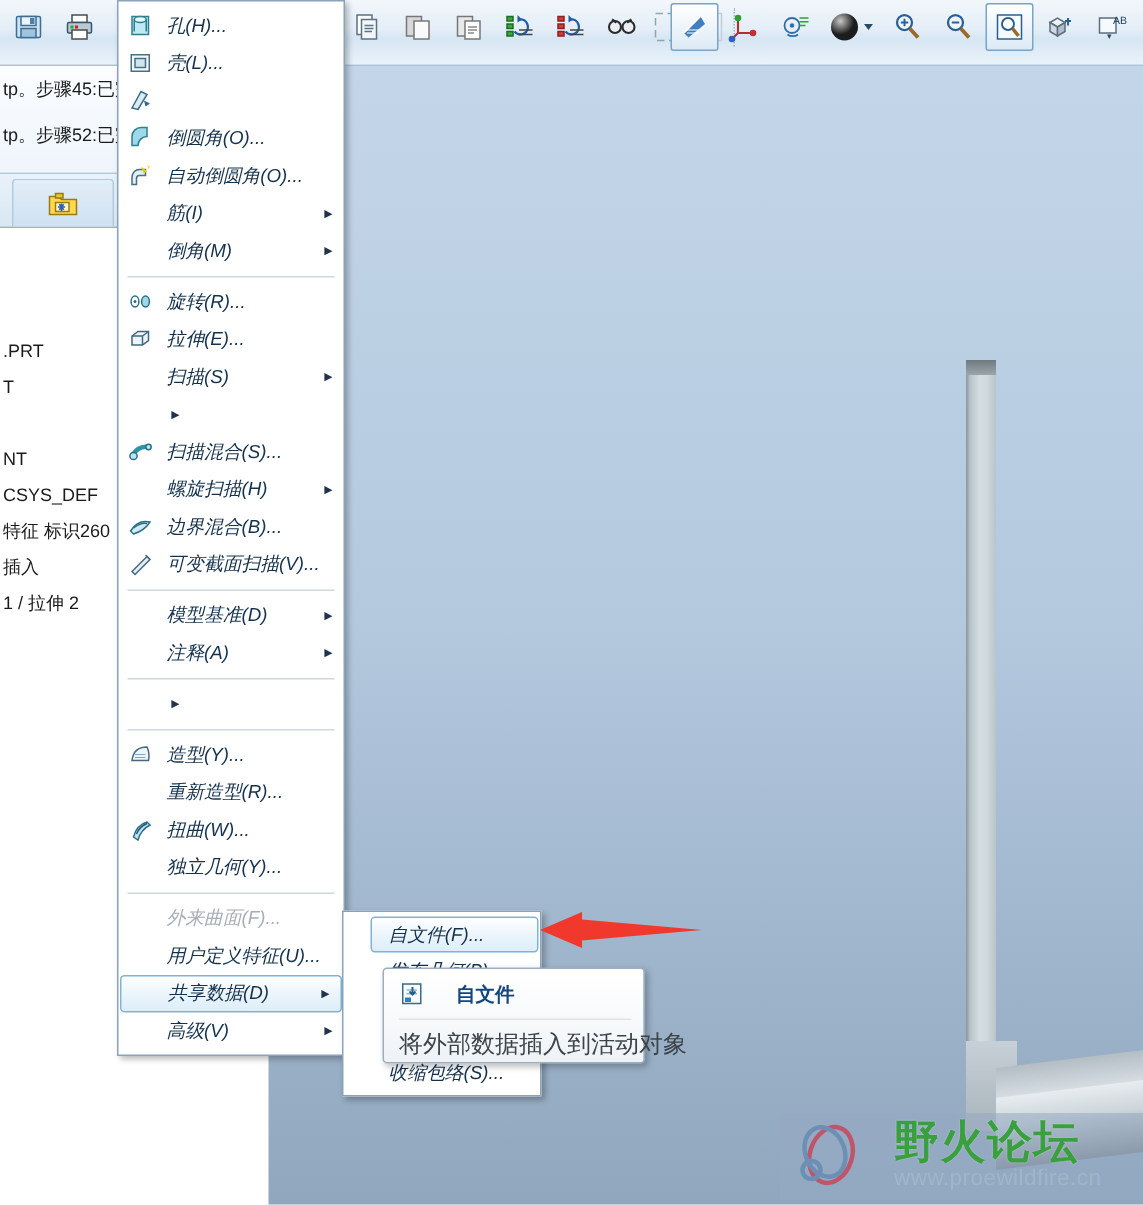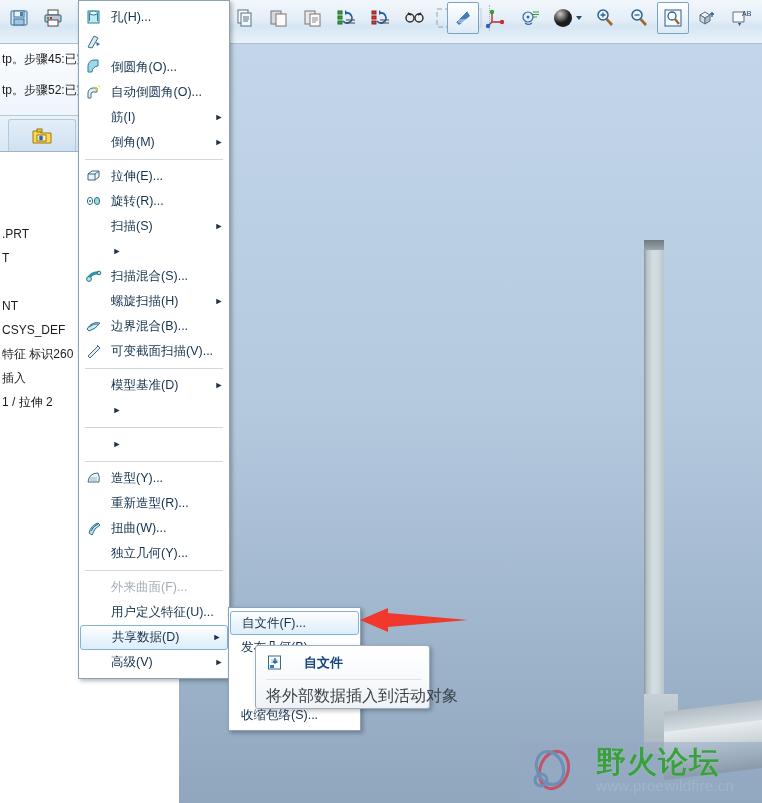--- a/index.html
+++ b/index.html
@@ -104,40 +104,40 @@
     padding:4px 0 3px 0;box-sizing:border-box;z-index:40;
   }
   .mi{
     position:relative;height:25px;line-height:25px;
     display:flex;align-items:center;padding:0 4px 0 6px;white-space:nowrap;
     font-size:12.5px;color:#14314d;box-sizing:border-box;
   }
   .mi .mi-ico{
     width:22px;height:18px;flex:0 0 auto;position:relative;margin-right:4px;
   }
-  .mi .mi-label{flex:1 1 auto;overflow:hidden;}
+  .mi .mi-label{flex:1 1 auto;overflow:hidden;font-style:italic;}
   .mi .mi-arrow{
     width:12px;flex:0 0 auto;text-align:center;font-size:9px;color:#20334a;
   }
   .mi.disabled{color:#a6aeb6;}
   .mi.hl{
     background:linear-gradient(to bottom,#ffffff 0%,#eaf4fb 55%,#ddeefa 100%);
     border:1px solid #7fb3d8;border-radius:3px;margin:0 1px;padding-left:5px;
     height:25px;
   }
   .msep{height:1px;background:#cdd8e1;margin:4px 6px 4px 6px;}
 
   
   #submenu{
     position:absolute;left:228px;top:607px;width:133px;
     background:#ffffff;border:1px solid #8ba3b8;
     box-shadow:2px 2px 4px rgba(0,0,0,.28);
     padding:3px 0 3px 0;box-sizing:border-box;z-index:50;
   }
-  #submenu .mi{height:24px;line-height:24px;padding-left:12px;}
+  #submenu .mi{height:24px;line-height:24px;padding-left:12px;margin-left:18px;}
   #submenu .mi.hl{padding-left:11px;}
 
   
   #tooltip{
     position:absolute;left:255px;top:645px;width:175px;height:64px;
     background:linear-gradient(to bottom,#ffffff 0%,#f7f9fb 60%,#eef2f6 100%);
     border:1px solid #9aaec0;border-radius:3px;
     box-shadow:2px 2px 4px rgba(0,0,0,.25);
     box-sizing:border-box;padding:7px 8px 0 10px;z-index:60;
   }
@@ -382,20 +382,30 @@
       <svg width="18" height="16" viewBox="0 0 18 16">
         <rect x="3" y="2" width="11" height="12" fill="#bfe9f3" stroke="#2e7f92"></rect>
         <ellipse cx="8.5" cy="4" rx="4" ry="2" fill="#e6fbff" stroke="#2e7f92"></ellipse>
         <path d="M4.5 4v8M12.5 4v8" stroke="#2e7f92"></path>
       </svg>
     </span>
     <span class="mi-label">孔(H)...</span>
     <span class="mi-arrow"></span>
   </div>
 
+  <div class="mi">
+    <span class="mi-ico">
+      <svg width="18" height="16" viewBox="0 0 18 16">
+        <rect x="2.5" y="2.5" width="12" height="11" fill="#f2f8fb" stroke="#4a6f82"></rect>
+        <rect x="5" y="5" width="7" height="6" fill="#cde6f0" stroke="#4a6f82"></rect>
+      </svg>
+    </span>
+    <span class="mi-label">壳(L)...</span>
+    <span class="mi-arrow"></span>
+  </div>
 
   <div class="mi">
     <span class="mi-ico">
       <svg width="18" height="16" viewBox="0 0 18 16">
         <path d="M3 13 L9 2 L13 4 L7 14 Z" fill="#d7ecf5" stroke="#3d6b82"></path>
         <path d="M11 8 l4 2 l-3 2z" fill="#2c6a9a"></path>
       </svg>
     </span>
     <span class="mi-arrow"></span>
   </div>
@@ -432,41 +442,41 @@
     <span class="mi-ico"></span>
     <span class="mi-label">倒角(M)</span>
     <span class="mi-arrow">►</span>
   </div>
 
   <div class="msep"></div>
 
   <div class="mi">
     <span class="mi-ico">
       <svg width="18" height="16" viewBox="0 0 18 16">
-        <path d="M3 12 v-6 l4 -3 h7 v6 l-4 3 z" fill="#eef5fa" stroke="#3f6880"></path>
-        <path d="M3 6 h7 v6 M10 6 l4 -3" stroke="#3f6880" fill="none"></path>
-      </svg>
-    </span>
-    <span class="mi-label">拉伸(E)...</span>
-    <span class="mi-arrow"></span>
-  </div>
-
-  <div class="mi">
-    <span class="mi-ico">
-      <svg width="18" height="16" viewBox="0 0 18 16">
         <ellipse cx="5" cy="8" rx="2.6" ry="3.6" fill="none" stroke="#2b6f86"></ellipse>
         <ellipse cx="12" cy="8" rx="2.6" ry="3.6" fill="#9fd8e8" stroke="#2b6f86"></ellipse>
         <circle cx="5" cy="8" r="1" fill="#2b6f86"></circle>
       </svg>
     </span>
     <span class="mi-label">旋转(R)...</span>
     <span class="mi-arrow"></span>
   </div>
 
   <div class="mi">
+    <span class="mi-ico">
+      <svg width="18" height="16" viewBox="0 0 18 16">
+        <path d="M3 12 v-6 l4 -3 h7 v6 l-4 3 z" fill="#eef5fa" stroke="#3f6880"></path>
+        <path d="M3 6 h7 v6 M10 6 l4 -3" stroke="#3f6880" fill="none"></path>
+      </svg>
+    </span>
+    <span class="mi-label">拉伸(E)...</span>
+    <span class="mi-arrow"></span>
+  </div>
+
+  <div class="mi">
     <span class="mi-ico"></span>
     <span class="mi-label">扫描(S)</span>
     <span class="mi-arrow">►</span>
   </div>
 
   <div class="mi">
     <span class="mi-ico"></span>
     <span class="mi-arrow">►</span>
   </div>
 
@@ -513,20 +523,21 @@
   <div class="msep"></div>
 
   <div class="mi">
     <span class="mi-ico"></span>
     <span class="mi-label">模型基准(D)</span>
     <span class="mi-arrow">►</span>
   </div>
 
   <div class="mi">
     <span class="mi-ico"></span>
+    <span class="mi-label">注释(A)</span>
     <span class="mi-arrow">►</span>
   </div>
 
   <div class="msep"></div>
 
   <div class="mi">
     <span class="mi-ico"></span>
     <span class="mi-arrow">►</span>
   </div>
 

